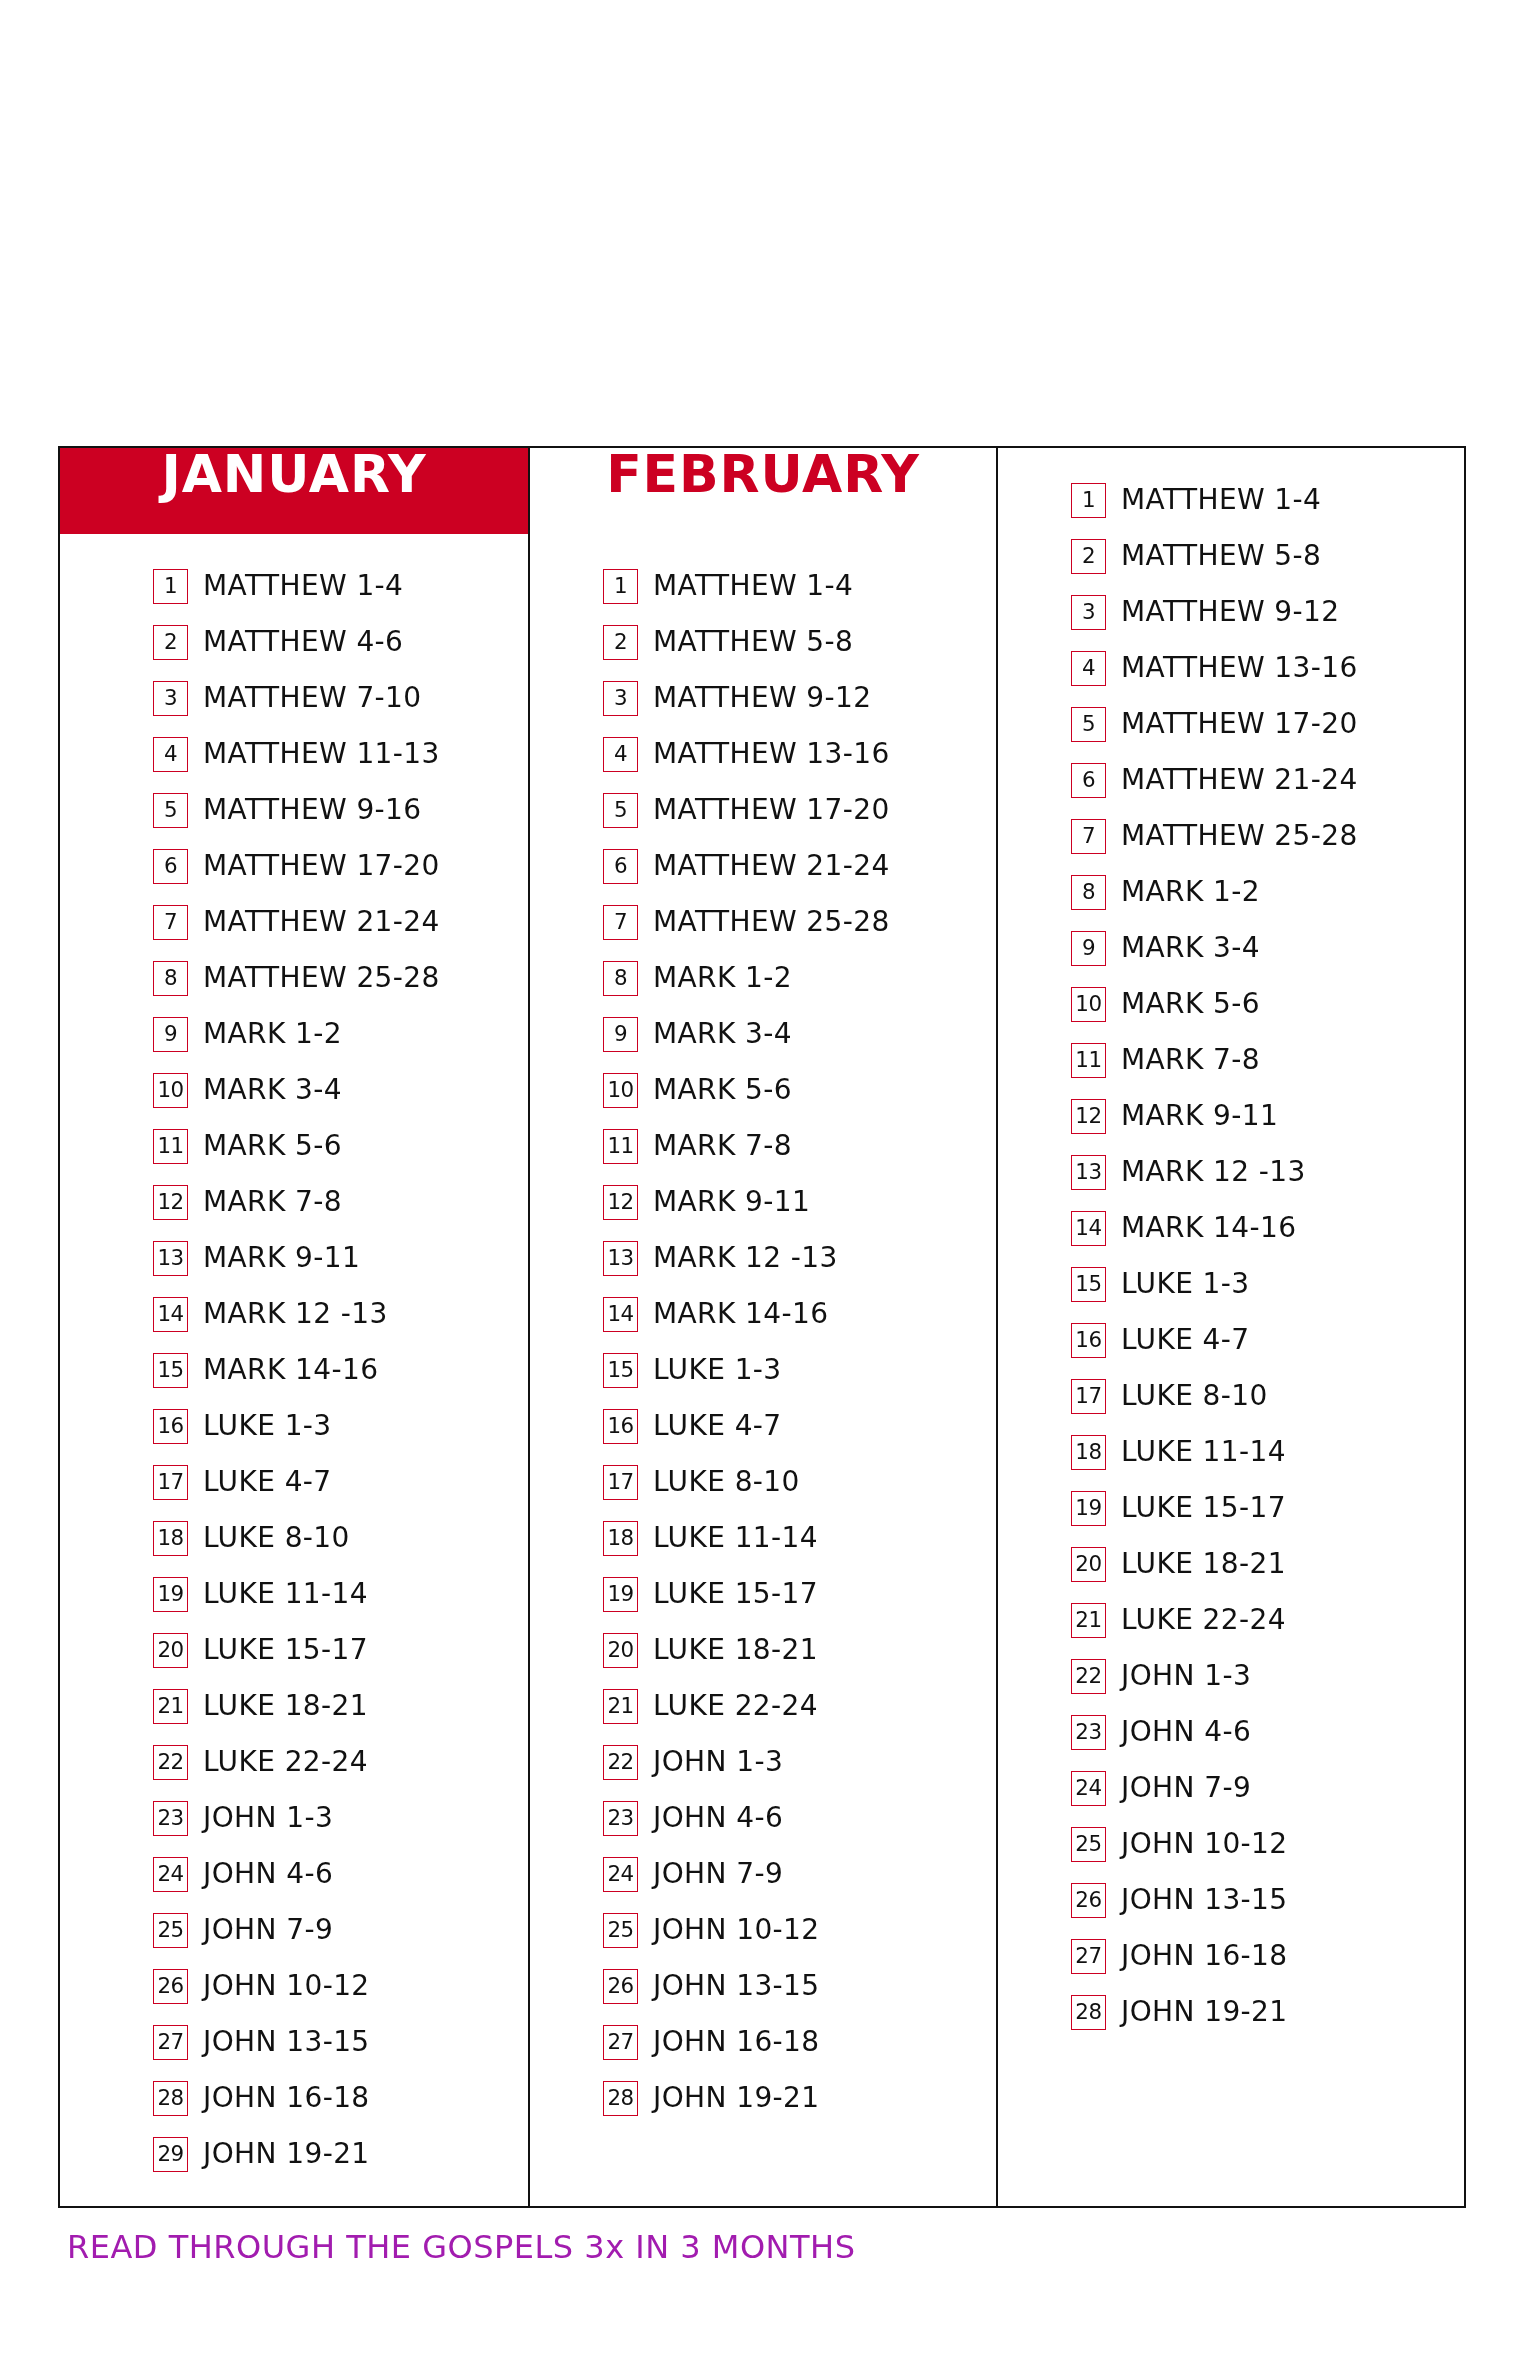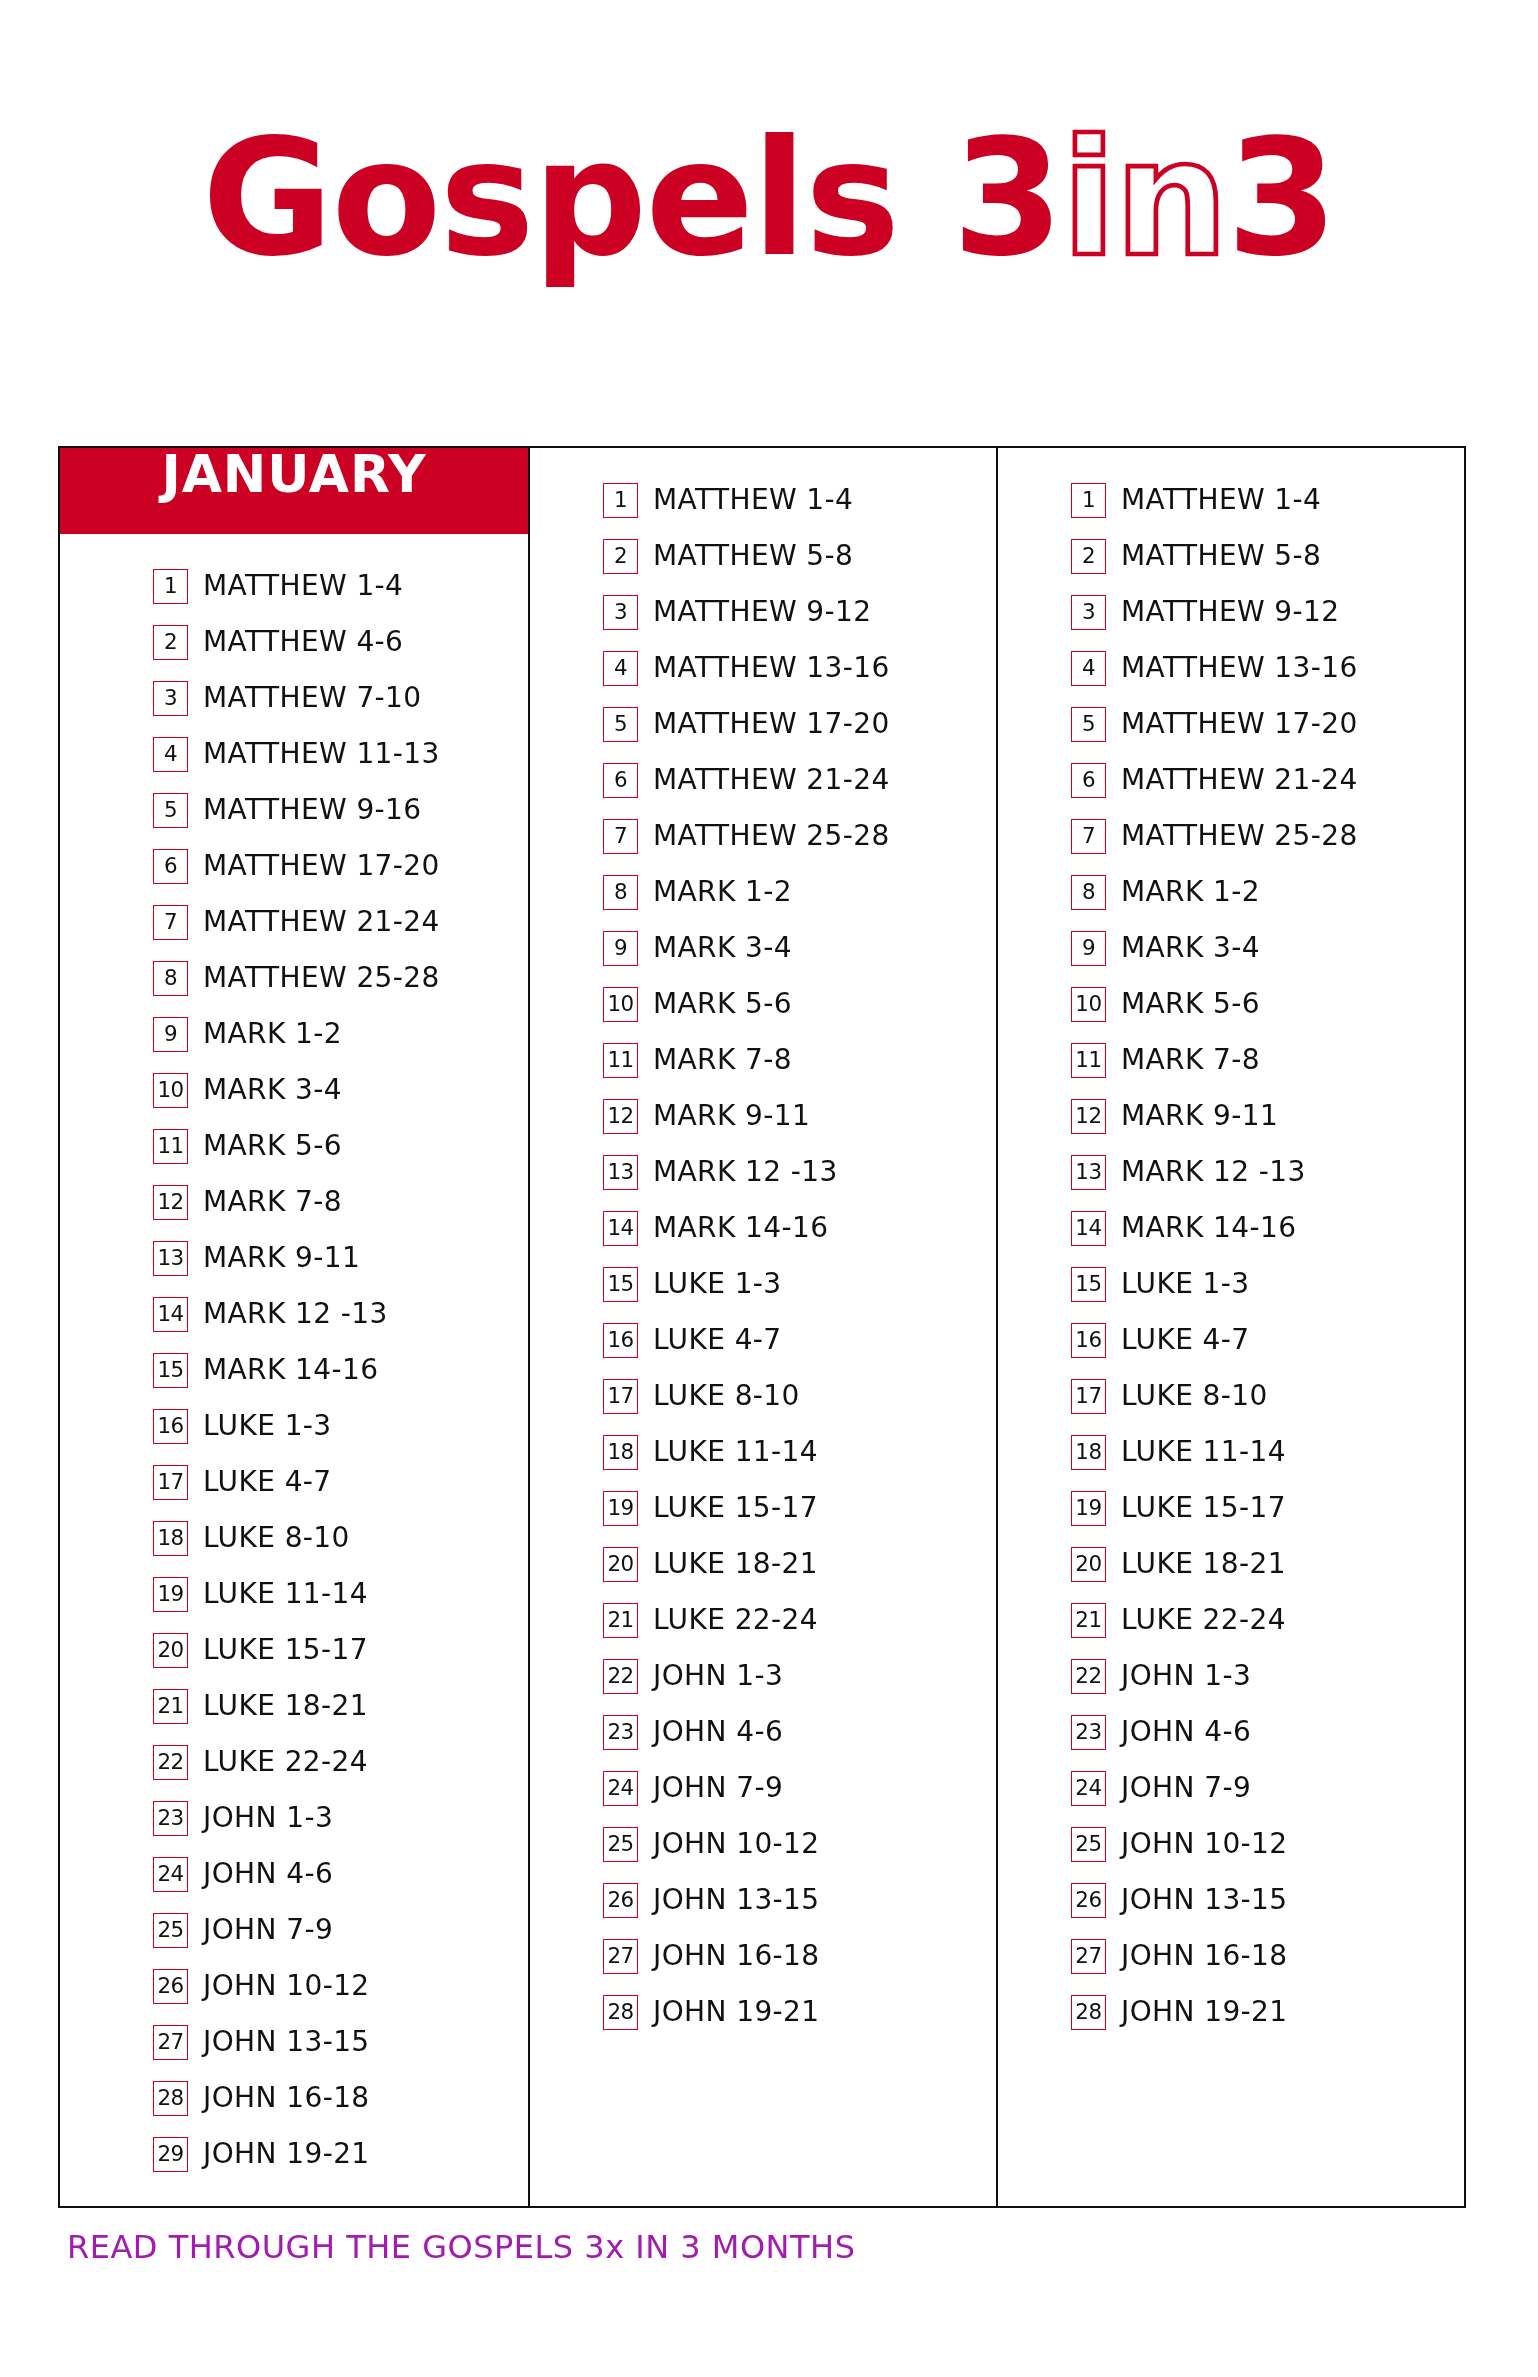--- a/index.html
+++ b/index.html
@@ -174,23 +174,20 @@
     letter-spacing: 0.5px;
     color: #a21caf;
     white-space: nowrap;
   }
 </style>
 </head>
 <body>
 
 <div class="page">
 
-  <div class="title-wrap">
-    <span class="title-solid">Gospels </span><span class="title-solid-2">3</span><span class="title-outline">in</span><span class="title-solid-2">3</span>
-  </div>
 
   <div class="board">
     <div class="columns">
 
       <div class="col">
         <div class="col-header filled">
           <span class="col-header-text">JANUARY</span>
         </div>
         <div class="col-body">
           <ol class="entries">
@@ -308,20 +305,23 @@
               </li>
             <li class="entry">
                 <span class="num-box">29</span>
                 <span class="entry-text">JOHN 19-21</span>
               </li>
           </ol>
         </div>
       </div>
 
       <div class="col divider-left">
+        <div class="col-header outline">
+          <span class="col-header-text">FEBRUARY</span>
+        </div>
         <div class="col-body">
           <ol class="entries center-col">
             <li class="entry">
                 <span class="num-box">1</span>
                 <span class="entry-text">MATTHEW 1-4</span>
               </li>
             <li class="entry">
                 <span class="num-box">2</span>
                 <span class="entry-text">MATTHEW 5-8</span>
               </li>

